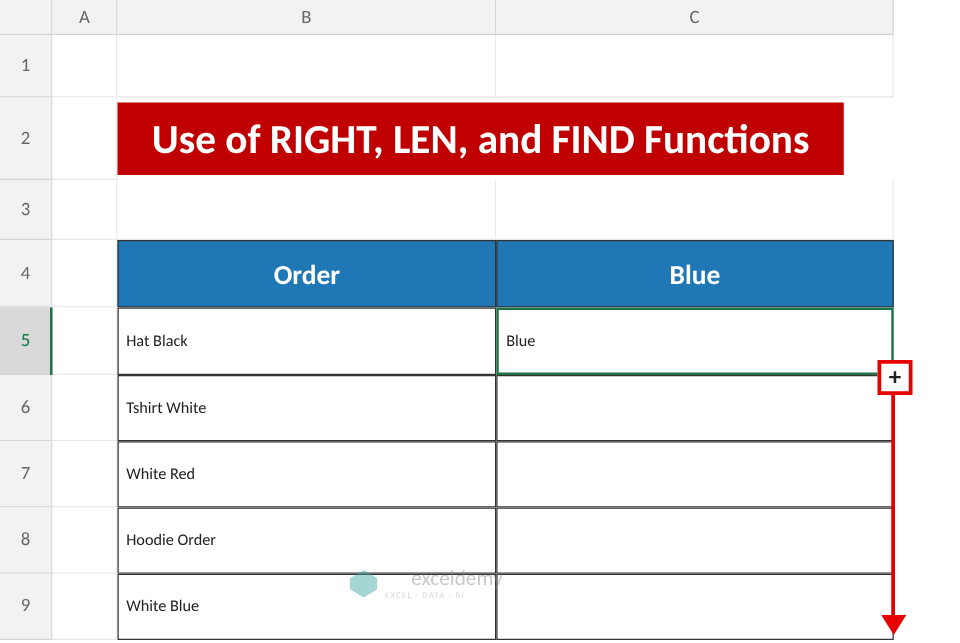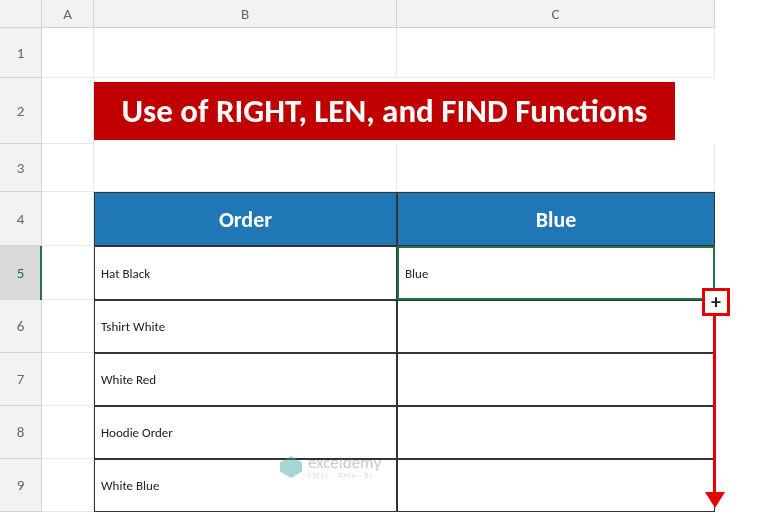--- a/index.html
+++ b/index.html
@@ -157,20 +157,21 @@
     width: 22px;
     height: 22px;
     background: #3aa6a0;
     clip-path: polygon(50% 0%, 100% 30%, 100% 70%, 50% 100%, 0% 70%, 0% 30%);
     margin-right: 6px;
   }
   .watermark-text {
     font-size: 17px;
     color: #888;
     line-height: 1;
+    margin-left: 21px;
   }
   .watermark-sub {
     font-size: 7px;
     color: #aaa;
     letter-spacing: 1px;
   }
 </style>
 </head>
 <body>
 

